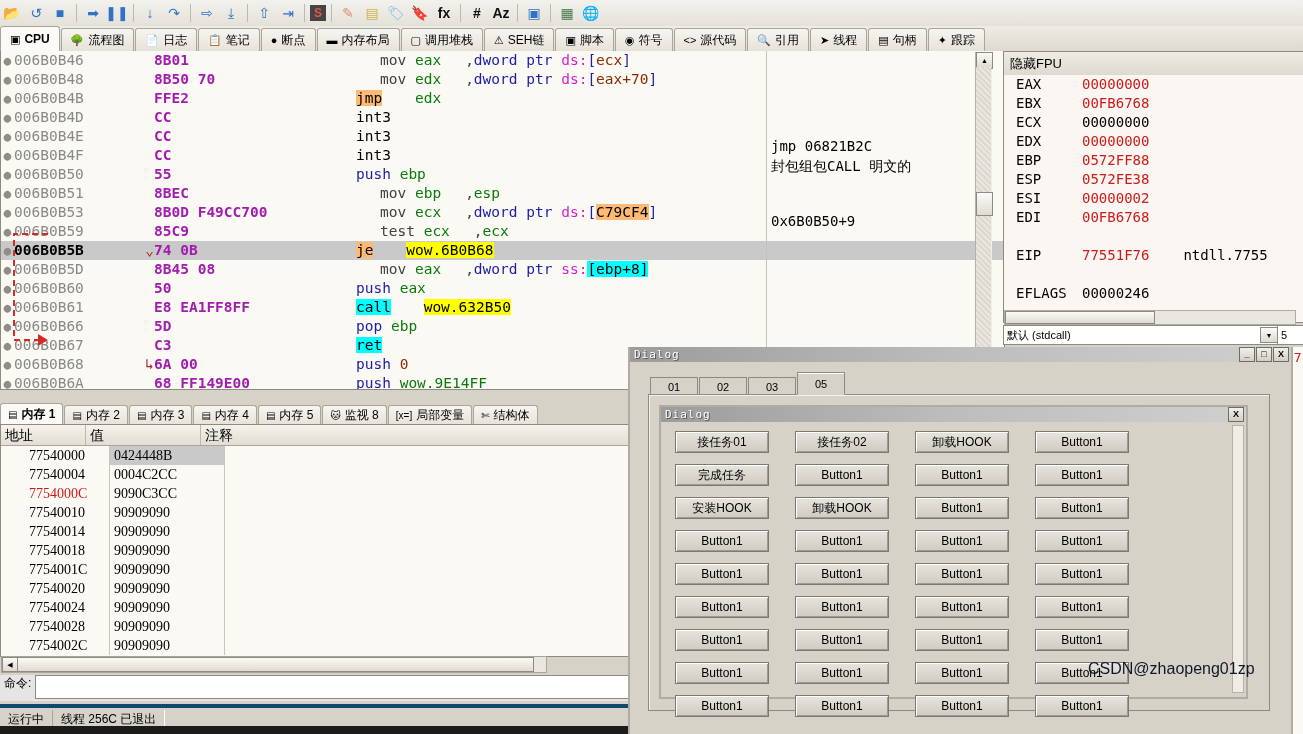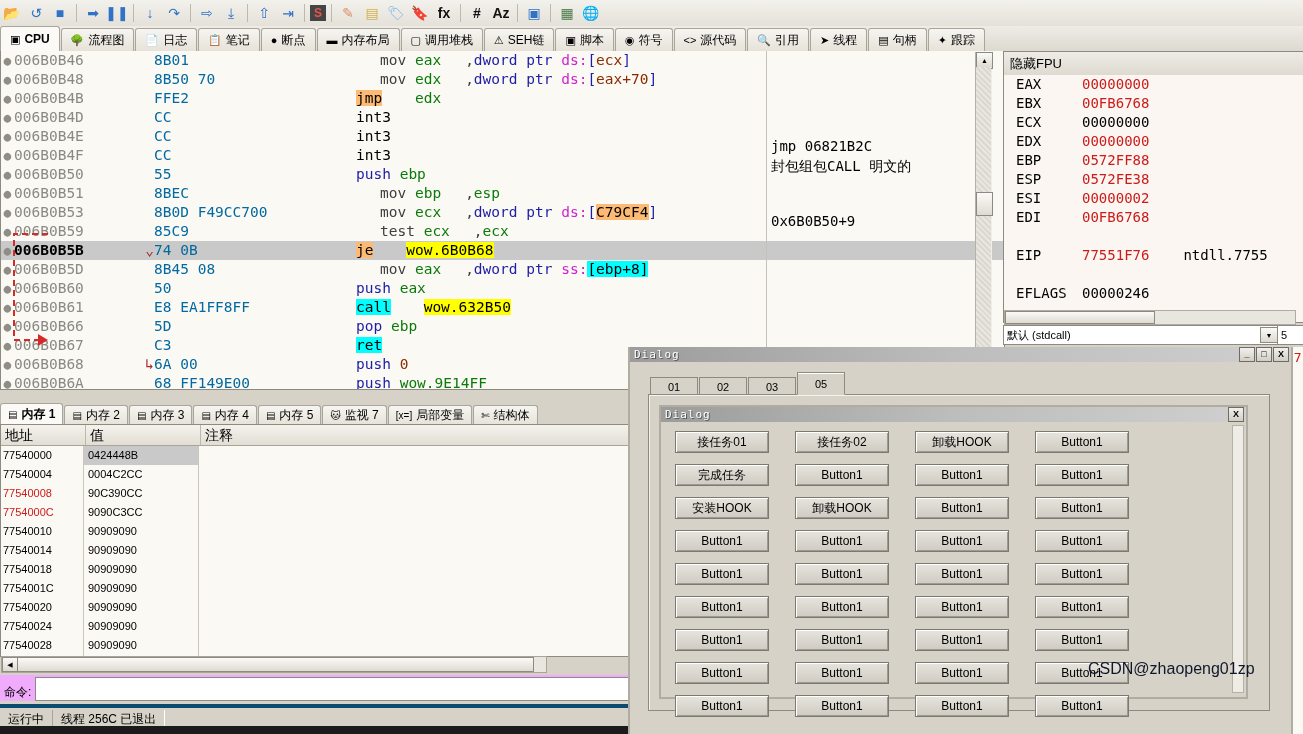--- a/index.html
+++ b/index.html
@@ -34,21 +34,21 @@
   
   #disasm{left:0;top:51px;width:1003px;height:338px;background:#fbf9f4;
     border:1px solid #8d8a82;border-top:none;overflow:hidden;}
   .dline{height:19px;line-height:19px;white-space:nowrap;
     font-family:"DejaVu Sans Mono","Liberation Mono",monospace;font-size:14.5px;}
   .dline.sel{background:#c9c9c9;}
   .bpdot{display:inline-block;width:13px;text-align:center;color:#8f8d86;font-size:13px;}
   .addr{display:inline-block;width:118px;color:#8a8a84;}
   .dline.sel .addr{color:#000;font-weight:bold;}
   .arrowcol{display:inline-block;width:22px;color:#a02c2c;text-align:right;}
-  .bytes{display:inline-block;width:202px;color:#0369a1;}
+  .bytes{display:inline-block;width:202px;color:#a21caf;font-weight:bold;}
   .mnem{display:inline-block;}
   .cmtcol{position:absolute;left:770px;font-family:"DejaVu Sans Mono","Liberation Mono",monospace;font-size:14px;}
   .k-mov{color:#404040;padding-left:24px;}
   .k-push{color:#1d1da8;}
   .k-reg{color:#0a7a0a;} .k-ptr{color:#1d1da8;text-align:right;} .k-seg{color:#d11fd1;}
   .k-br{color:#1d1da8;} .k-mem{color:#8a2a00;}
   .k-hl{background:#fdba74;color:#000;}
   .k-hlc{background:#00ffff;color:#000;}
   .k-tgt{background:#ffff00;color:#000;}
   .k-int{color:#000;margin-top:20px;}
@@ -92,33 +92,33 @@
     background:linear-gradient(#f7f5f1,#e6e2d9);border:1px solid #a9a59a;border-bottom:none;
     border-radius:3px 3px 0 0;font-size:12px;white-space:nowrap;cursor:default;}
   .mtab2.active{background:#fbfaf7;height:21px;font-weight:bold;}
   .mtab2 .gl{font-size:10px;}
 
   
   #memwrap{left:0;top:424px;width:630px;height:231px;background:#fbf9f4;border:1px solid #8d8a82;overflow:hidden;}
   #memhead{display:flex;height:20px;background:linear-gradient(#f5f2ec,#e2ded5);border-bottom:1px solid #a9a59a;}
   .mh{font-size:14px;line-height:20px;padding-left:4px;border-right:1px solid #bcb8ae;}
   .mh1{width:80px;} .mh2{width:110px;} .mh3{flex:1;}
-  .mrow{display:flex;height:19px;line-height:19px;font-family:Liberation Sans, sans-serif;font-size:11px;}
+  .mrow{display:flex;height:19px;line-height:19px;font-family:Liberation Serif, serif;font-size:14px;margin-left:26px;}
   .mc1{width:80px;padding-left:2px;}
   .mc2{width:110px;padding-left:4px;border-left:1px solid #cac6bc;border-right:1px solid #cac6bc;}
   .mc3{flex:1;}
   .mrow.red .mc1{color:#cc1b1b;}
   .mrow.selv .mc2{background:#c9c9c9;}
   #memhscroll{left:1px;top:656px;width:544px;height:15px;background:#e9e6df;border:1px solid #a9a59a;display:flex;}
   .hs-btn{width:14px;height:13px;background:linear-gradient(#fbfaf7,#ddd9d0);border:1px solid #8d8a82;
     display:flex;align-items:center;justify-content:center;font-size:7px;}
   #memhthumb{position:absolute;left:15px;top:0;width:515px;height:13px;background:linear-gradient(#fbfaf7,#dfdbd2);border:1px solid #8d8a82;}
 
   
-  #cmdbar{left:0;top:675px;width:640px;height:26px;display:flex;align-items:flex-end;background:#f0abfc;}
+  #cmdbar{left:0;top:675px;width:640px;height:26px;display:flex;align-items:flex-start;background:#e5e5e5;}
   #cmdlabel{font-size:12px;padding:0 4px;}
   #cmdinput{flex:1;height:20px;background:#fff;border:1px solid #8d8a82;}
   #statusbar{left:0;top:704px;width:640px;height:22px;background:#d6d2c8;border-top:4px solid #0c4a6e;
     display:flex;align-items:center;font-size:12px;}
   .stcell{padding:0 8px;height:18px;display:flex;align-items:center;}
   .stcell.b{border-left:1px solid #a9a59a;border-right:1px solid #fff;}
 
   
   #dlg-outer{left:628px;top:347px;width:661px;height:387px;
     background:#d6d2c8;border:2px solid #b0aca2;border-top:none;}
@@ -347,21 +347,21 @@
     <div class="mtab2">
       <span class="gl">▤</span>
       <span>内存 4</span>
     </div>
     <div class="mtab2">
       <span class="gl">▤</span>
       <span>内存 5</span>
     </div>
     <div class="mtab2">
       <span class="gl">🐱</span>
-      <span>监视 7</span>
+      <span>监视 8</span>
     </div>
     <div class="mtab2">
       <span class="gl">[x=]</span>
       <span>局部变量</span>
     </div>
     <div class="mtab2">
       <span class="gl">✄</span>
       <span>结构体</span>
     </div>
   </div>
@@ -373,25 +373,20 @@
     </div>
   <div id="memrows">
       <div class="mrow selv">
         <div class="mc1">77540000</div>
         <div class="mc2">0424448B</div>
         <div class="mc3"></div>
       </div>
       <div class="mrow">
         <div class="mc1">77540004</div>
         <div class="mc2">0004C2CC</div>
-        <div class="mc3"></div>
-      </div>
-      <div class="mrow red">
-        <div class="mc1">77540008</div>
-        <div class="mc2">90C390CC</div>
         <div class="mc3"></div>
       </div>
       <div class="mrow red">
         <div class="mc1">7754000C</div>
         <div class="mc2">9090C3CC</div>
         <div class="mc3"></div>
       </div>
       <div class="mrow">
         <div class="mc1">77540010</div>
         <div class="mc2">90909090</div>

